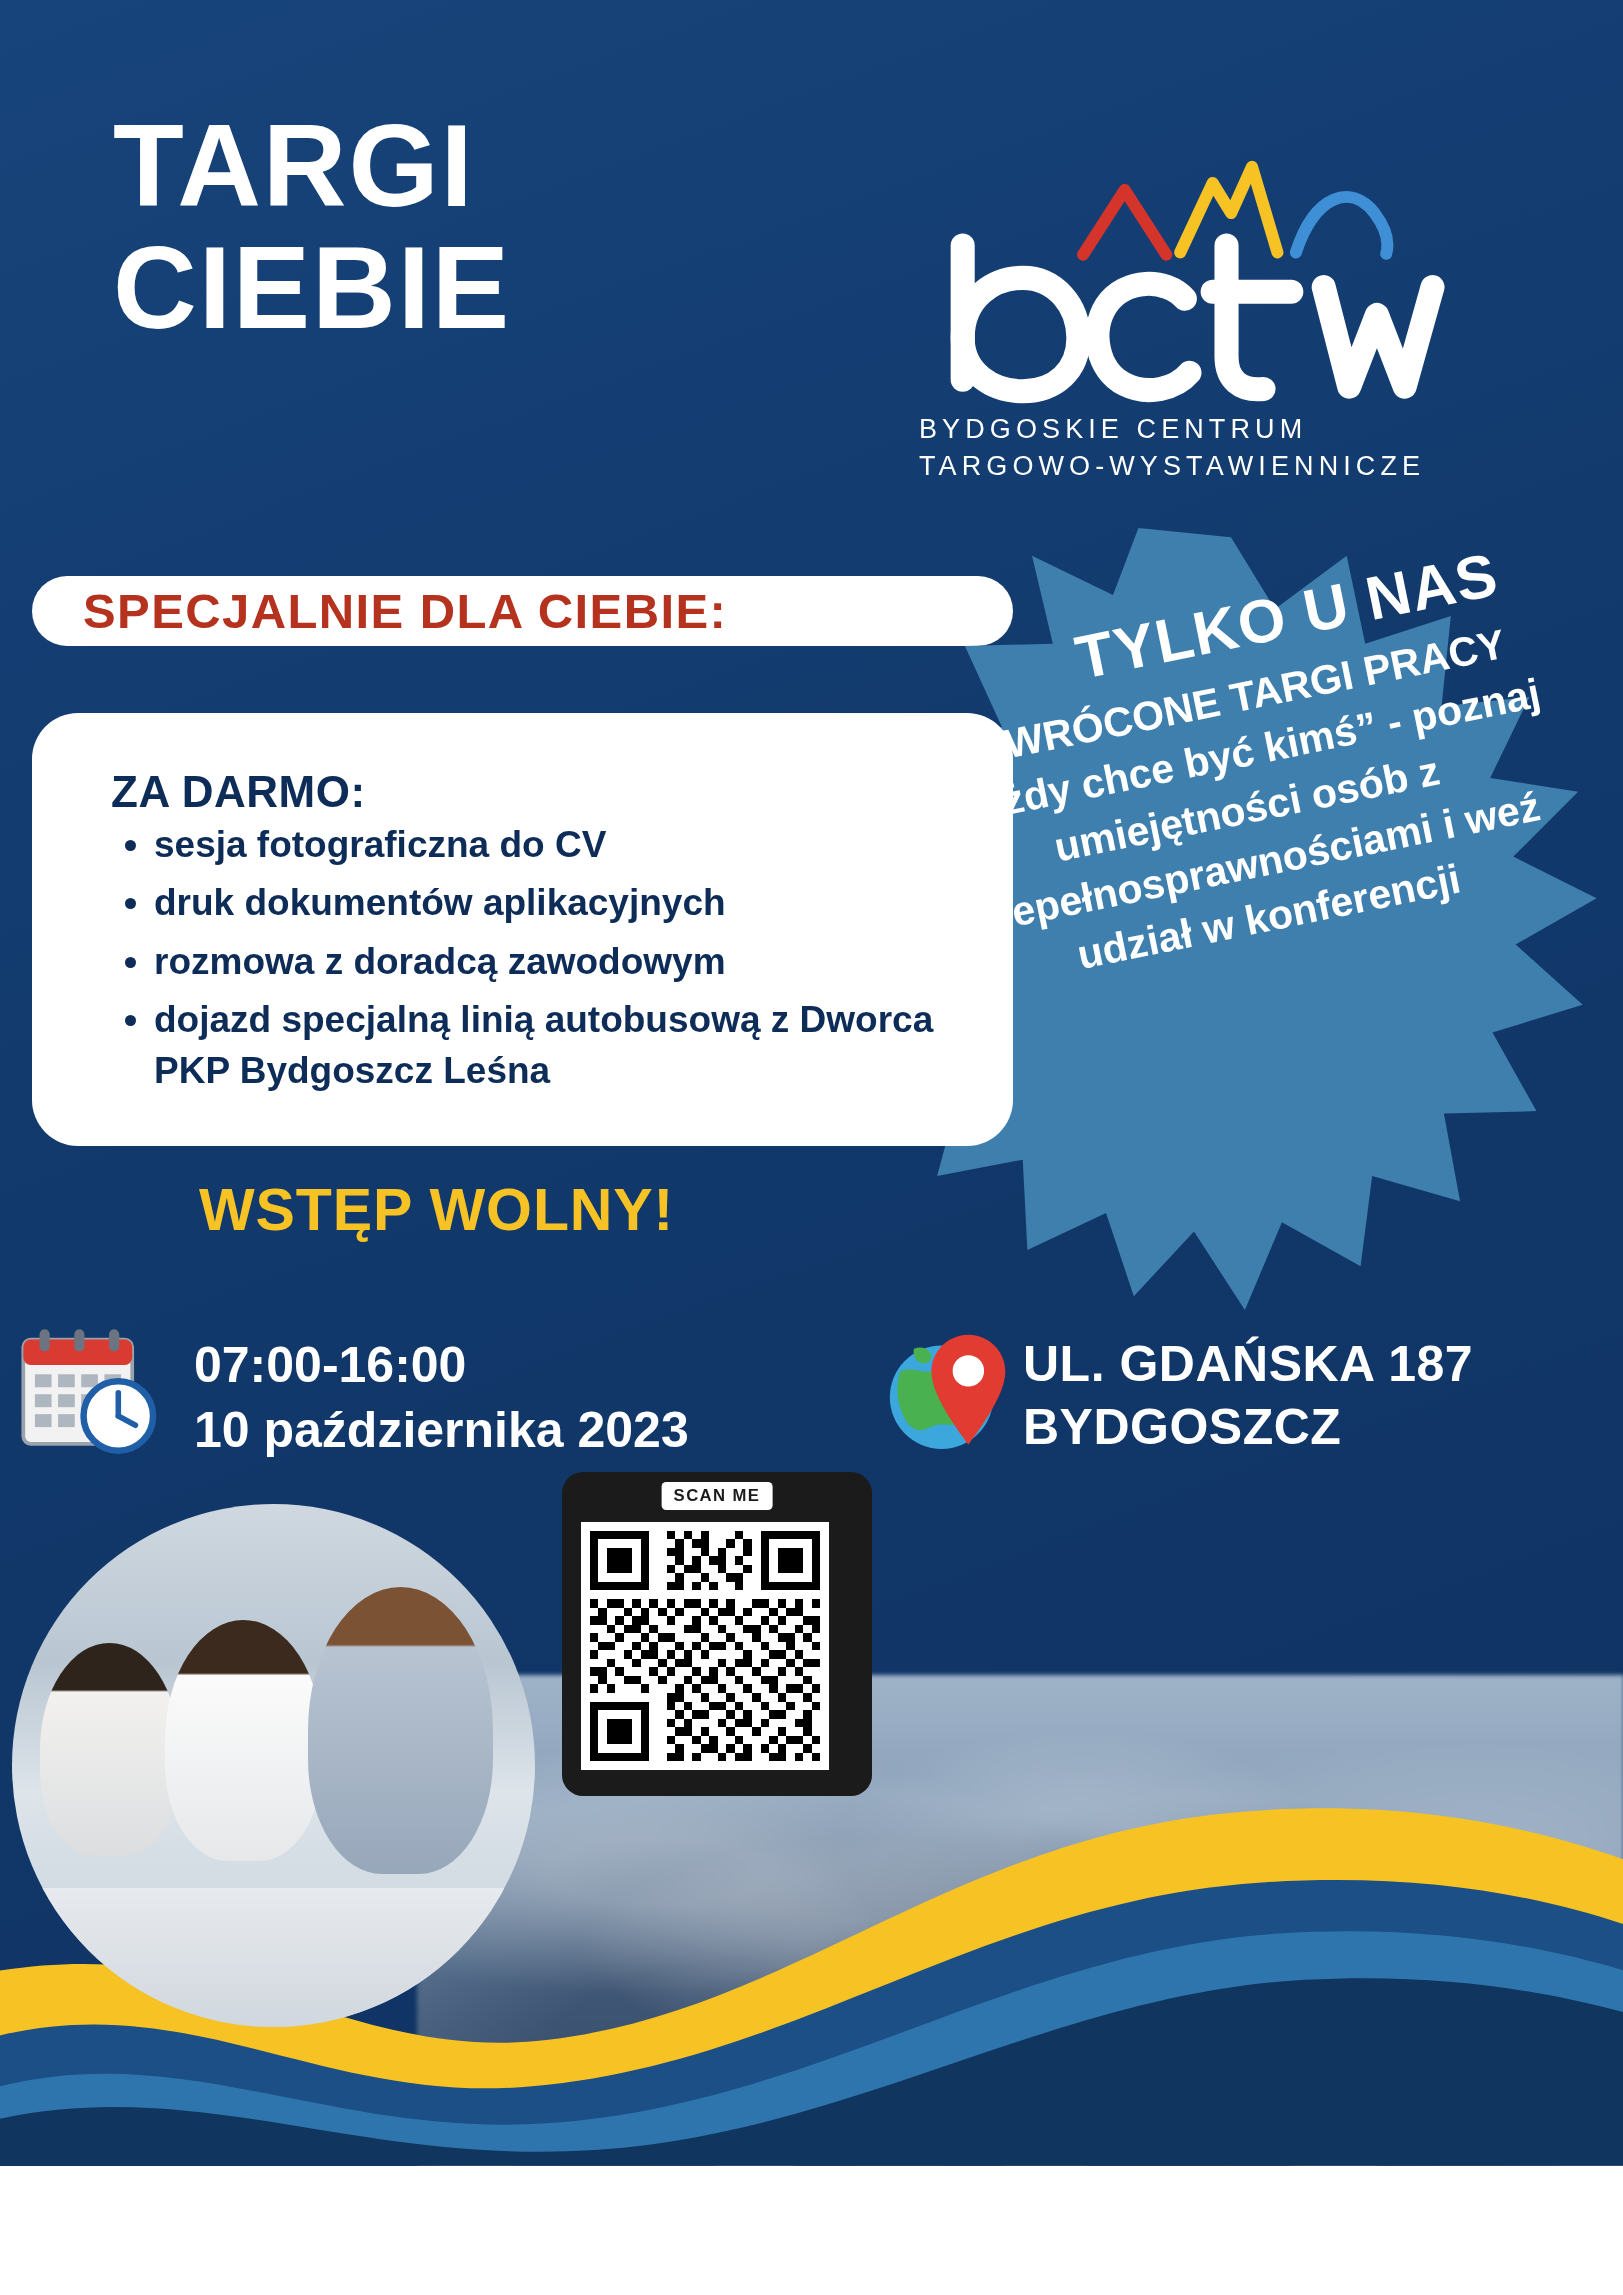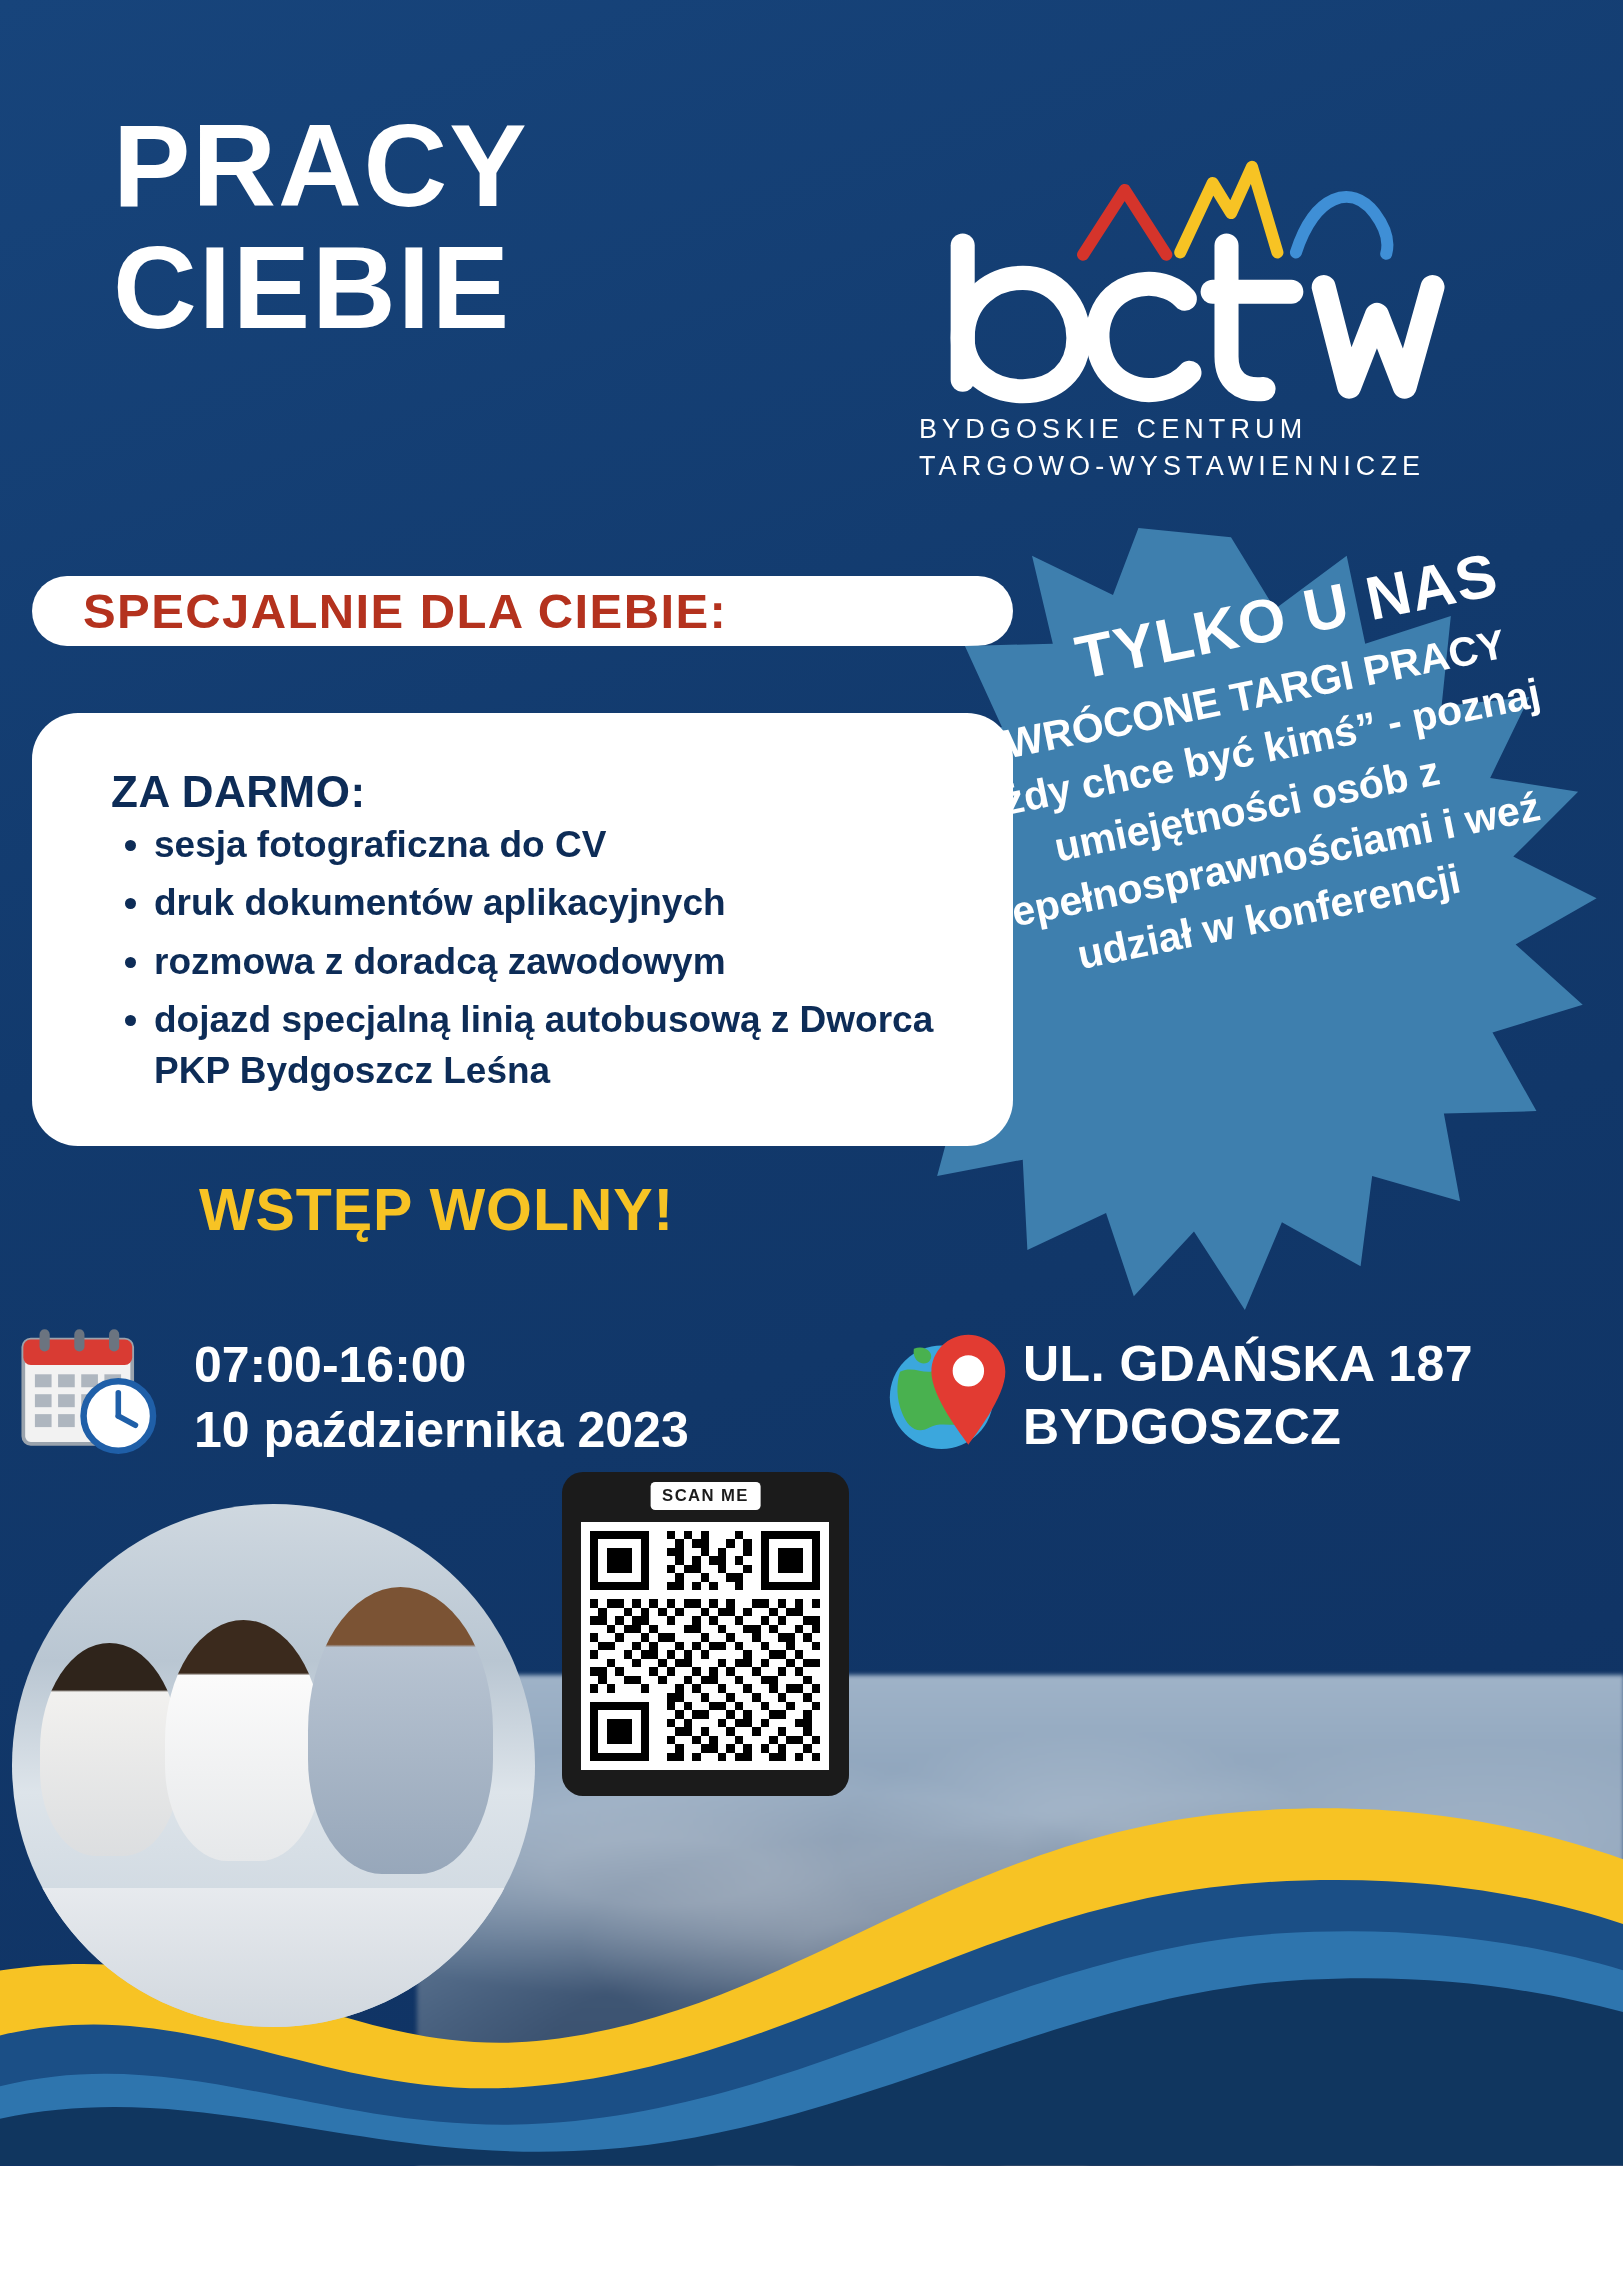--- a/index.html
+++ b/index.html
@@ -217,21 +217,21 @@
     font-size: 50px;
     line-height: 1.25;
     letter-spacing: 0.5px;
   }
 
   
   .qr-wrap {
     position: absolute;
     left: 562px;
     top: 1472px;
-    width: 287px;
+    width: 310px;
     height: 324px;
     background: #1b1b1b;
     border-radius: 21px;
     padding: 0;
   }
   .qr-label {
     position: absolute;
     left: 50%;
     transform: translateX(-50%);
     top: 10.2px;
@@ -290,21 +290,21 @@
   <div class="crowd-silhouettes"></div>
 
   <svg class="wave" viewBox="0 0 3509 1400" preserveAspectRatio="none">
     <path d="M0,980 C500,900 760,1180 1180,1130 C1700,1070 2050,700 2650,640 C3000,605 3280,660 3509,740 L3509,1400 L0,1400 Z" fill="#f7c324"></path>
     <path d="M0,1120 C420,1020 700,1270 1150,1230 C1720,1180 2120,830 2720,790 C3040,768 3300,810 3509,880 L3509,1400 L0,1400 Z" fill="#1b4f86"></path>
     <path d="M0,1230 C400,1130 720,1340 1180,1310 C1760,1272 2180,940 2760,900 C3060,880 3310,920 3509,980 L3509,1400 L0,1400 Z" fill="#2f77b0" opacity="0.95"></path>
     <path d="M0,1300 C420,1210 760,1390 1240,1370 C1820,1348 2260,1030 2820,1000 C3100,985 3320,1020 3509,1070 L3509,1400 L0,1400 Z" fill="#10365f"></path>
   </svg>
 
   <div class="title">
-    <div>PRACY</div>
+    <div>TARGI</div>
     <div>CIEBIE</div>
   </div>
 
   <svg class="logo-bctw" viewBox="0 0 1300 700">
 
     <path d="M380 250 L470 110 L560 250" stroke="#d5342b" stroke-width="26" fill="none" stroke-linecap="round" stroke-linejoin="round"></path>
     <path d="M590 245 L660 95 L700 160 L745 60 L800 245" stroke="#f7c324" stroke-width="26" fill="none" stroke-linecap="round" stroke-linejoin="round"></path>
     <path d="M840 245 C880 120 960 95 1010 160 C1040 200 1040 230 1035 248" stroke="#3f8fd6" stroke-width="26" fill="none" stroke-linecap="round"></path>
 
     <g fill="none" stroke="#ffffff" stroke-width="52" stroke-linecap="round" stroke-linejoin="round">

